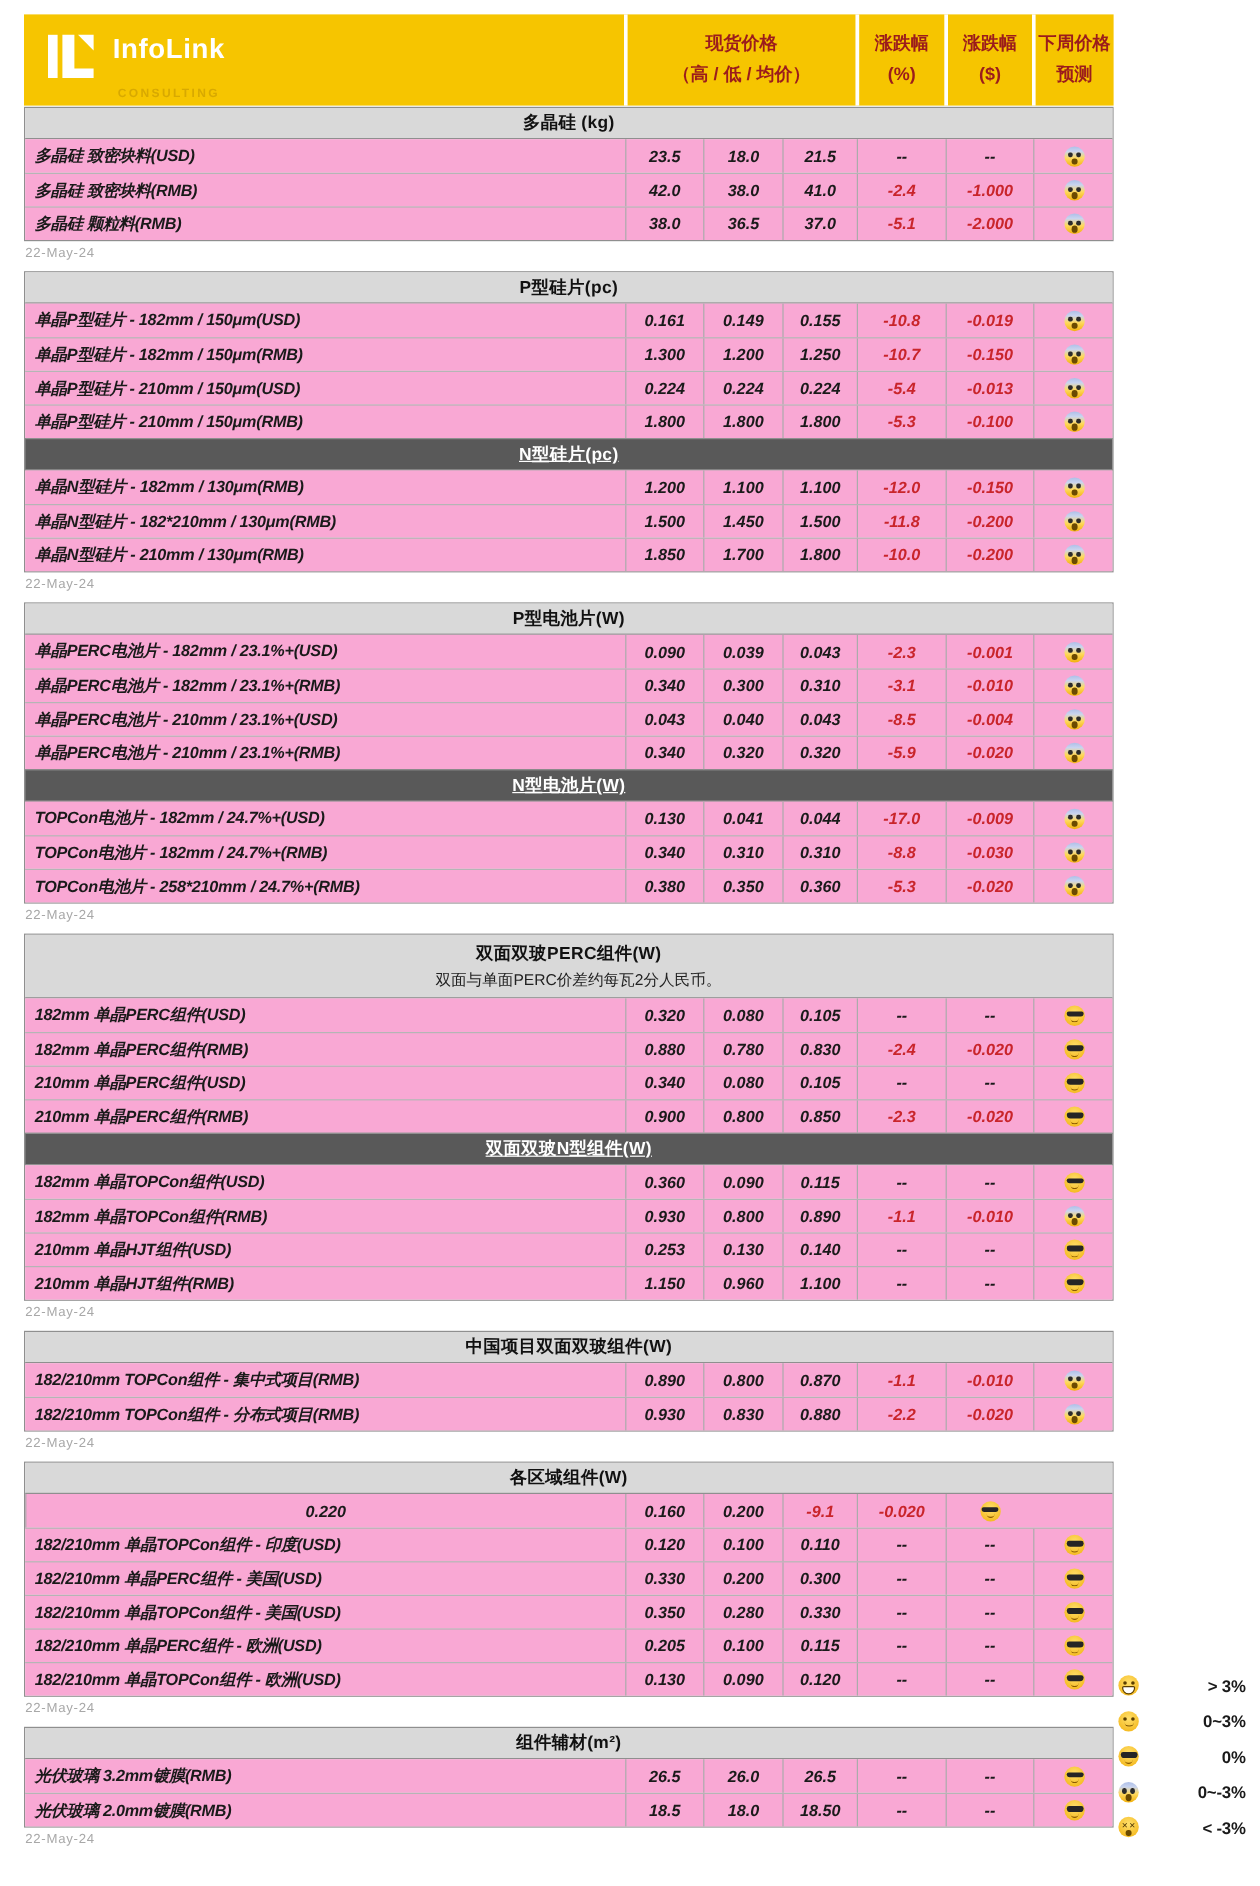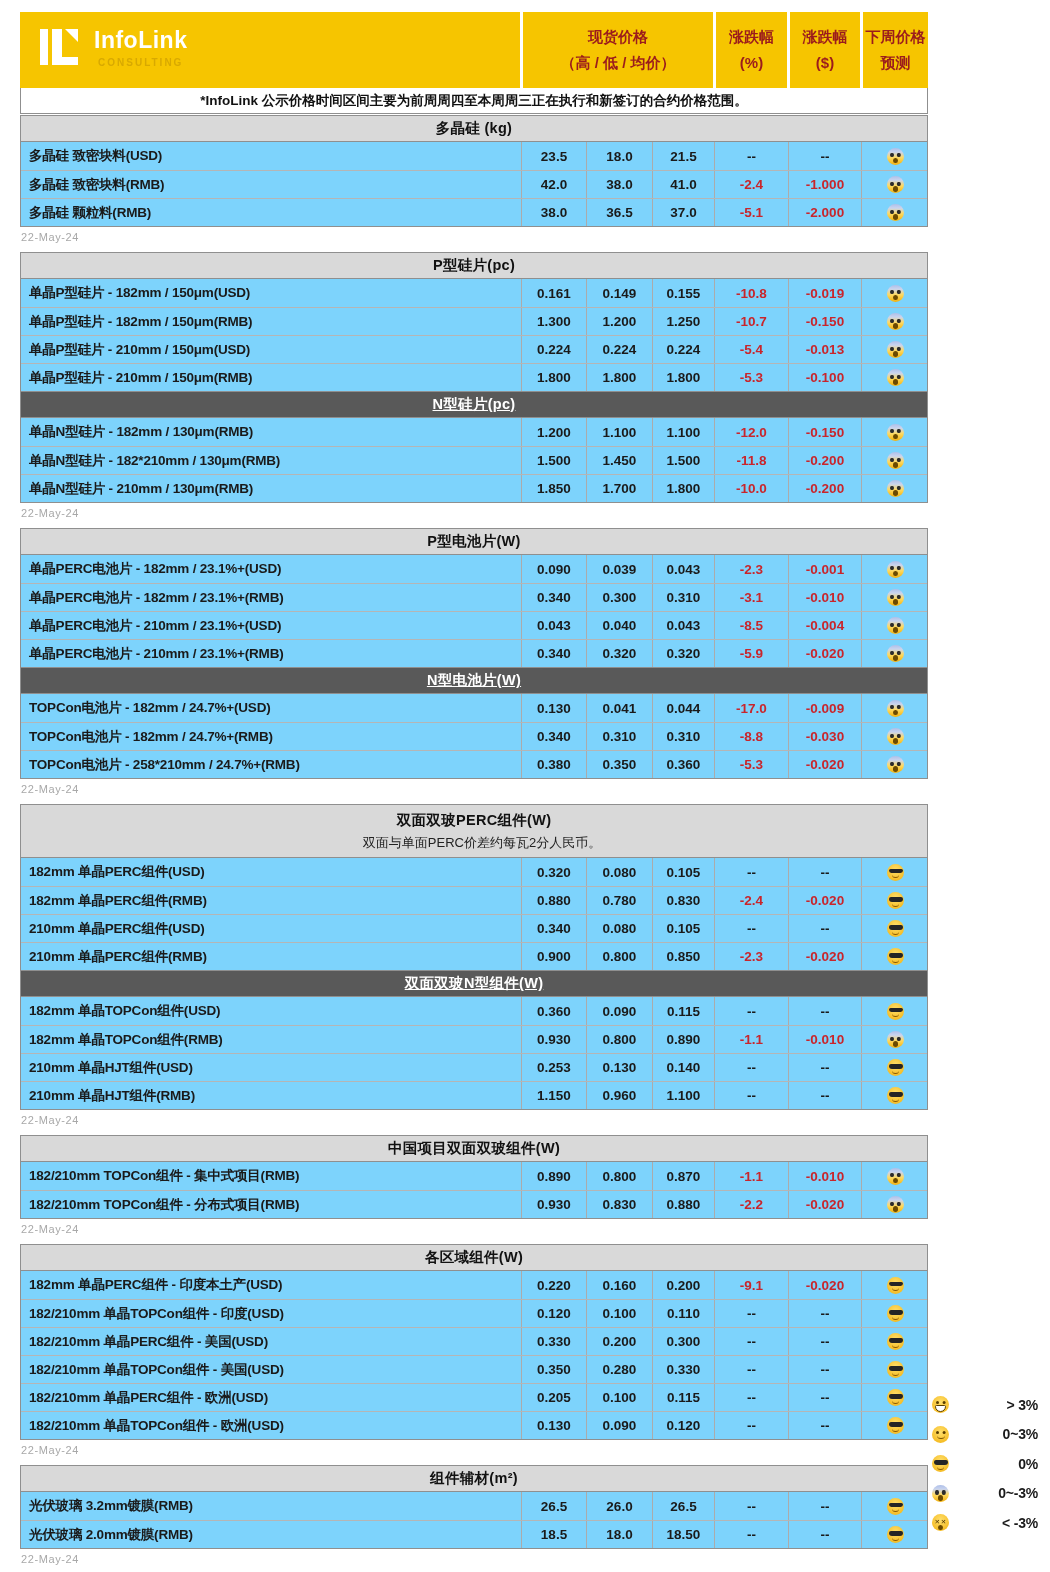--- a/index.html
+++ b/index.html
@@ -20,39 +20,39 @@
 
   
   .masthead{display:grid;grid-template-columns:var(--hcols);height:76px;background:#fff;}
   .mast-cell{background:var(--brand-yellow);display:flex;flex-direction:column;align-items:center;justify-content:center;
     color:var(--header-text);font-weight:bold;font-size:15px;line-height:1.75;text-align:center;}
   .mast-cell + .mast-cell{border-left:3px solid #fff;}
   .logo-cell{align-items:flex-start;flex-direction:row;justify-content:flex-start;padding-left:18px;gap:12px;}
   .logo-mark{width:44px;height:44px;margin-top:14px;}
   .logo-text{display:flex;flex-direction:column;margin-top:16px;}
   .brand{color:#fff;font-size:23px;font-weight:bold;letter-spacing:0.5px;line-height:1.1;}
-  .brand-sub{color:#D8A900;font-size:10px;font-weight:bold;letter-spacing:2px;margin-top:1px;}
+  .brand-sub{color:#D8A900;font-size:10px;font-weight:bold;letter-spacing:2px;margin-top:17px;}
 
   
   .note{border:1px solid var(--border-strong);border-top:none;height:26px;display:flex;align-items:center;justify-content:center;
     font-size:13.5px;font-weight:bold;color:#111;}
 
   
   .block{border:1px solid var(--border-strong);margin-top:0;}
   .block.gap{margin-top:1px;}
   .sec-head{background:var(--light-header);min-height:26px;display:flex;flex-direction:column;align-items:center;justify-content:center;
     border-bottom:1px solid var(--border-strong);padding:3px 0;}
   .price-section + .price-section .sec-head{border-top:1px solid var(--border-strong);}
   .sec-head.dark{background:var(--dark-header);}
   .sec-title{font-size:14.5px;font-weight:bold;color:#111;letter-spacing:0.3px;}
   .sec-head.dark .sec-title{color:#fff;text-decoration:underline;}
   .sec-subtitle{font-size:13px;font-weight:normal;color:#222;margin-top:4px;margin-left:16px;}
   .sec-head.with-sub{min-height:53px;}
 
-  .row{display:grid;grid-template-columns:var(--cols);height:28px;background:#7dd3fc;}
+  .row{display:grid;grid-template-columns:var(--cols);height:28px;background:#f9a8d4;font-style:italic;}
   .row + .row{border-top:1px solid var(--border-light);}
   .cell{display:flex;align-items:center;justify-content:center;font-size:13.5px;font-weight:600;color:#1A1A1A;
     border-left:1px solid #ABABAB;overflow:hidden;white-space:nowrap;}
   .cell.name{justify-content:flex-start;padding-left:8px;border-left:none;letter-spacing:-0.2px;}
   .cell.neg{color:var(--negative);}
   .date{height:21px;line-height:21px;font-size:11px;color:#A8A8A8;letter-spacing:0.6px;padding-left:1px;margin-bottom:4px;}
 
   
   .emo{position:relative;display:inline-block;width:17px;height:17px;border-radius:50%;
     background:radial-gradient(circle at 50% 35%,#FFDF6B,#F2B10E);}
@@ -102,21 +102,20 @@
     <div class="mast-cell">
       <span>涨跌幅</span>
       <span>($)</span>
     </div>
     <div class="mast-cell">
       <span>下周价格</span>
       <span>预测</span>
     </div>
   </div>
 
-  <div class="note">*InfoLink 公示价格时间区间主要为前周周四至本周周三正在执行和新签订的合约价格范围。</div>
 
   <div id="blocks-root">
       <div class="block gap">
         <section class="price-section">
           <div class="sec-head light">
             <div class="sec-title">多晶硅 (kg)</div>
           </div>
           <div class="row">
             <div class="cell name">多晶硅 致密块料(USD)</div>
             <div class="cell">23.5</div>
@@ -464,21 +463,20 @@
           </div>
         </section>
       </div>
       <div class="date">22-May-24</div>
       <div class="block gap">
         <section class="price-section">
           <div class="sec-head light">
             <div class="sec-title">各区域组件(W)</div>
           </div>
           <div class="row">
-            <div class="cell name">182mm 单晶PERC组件 - 印度本土产(USD)</div>
             <div class="cell">0.220</div>
             <div class="cell">0.160</div>
             <div class="cell">0.200</div>
             <div class="cell neg">-9.1</div>
             <div class="cell neg">-0.020</div>
             <div class="cell">
               <span class="emo cool"></span>
             </div>
           </div>
           <div class="row">

